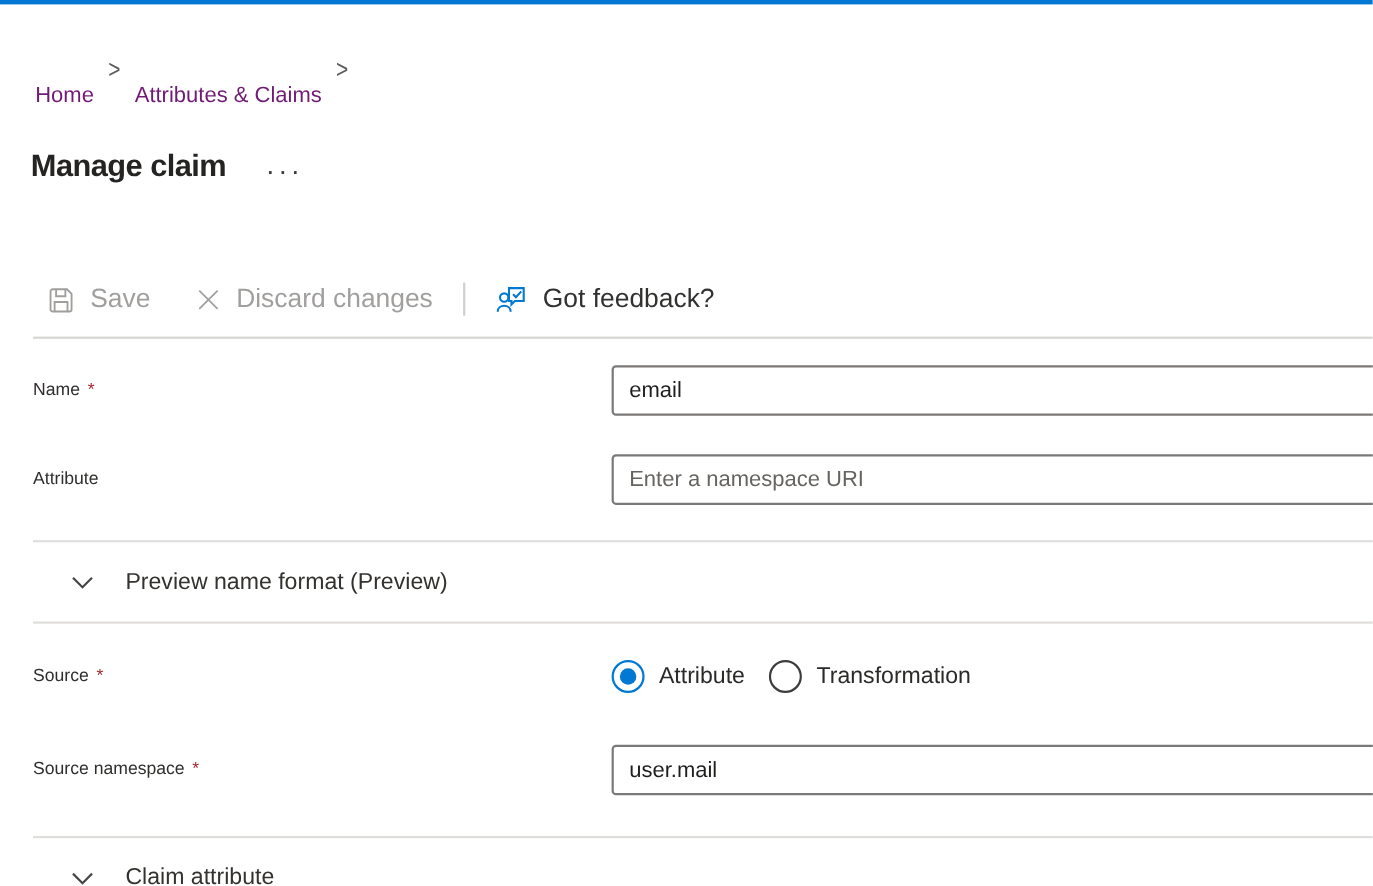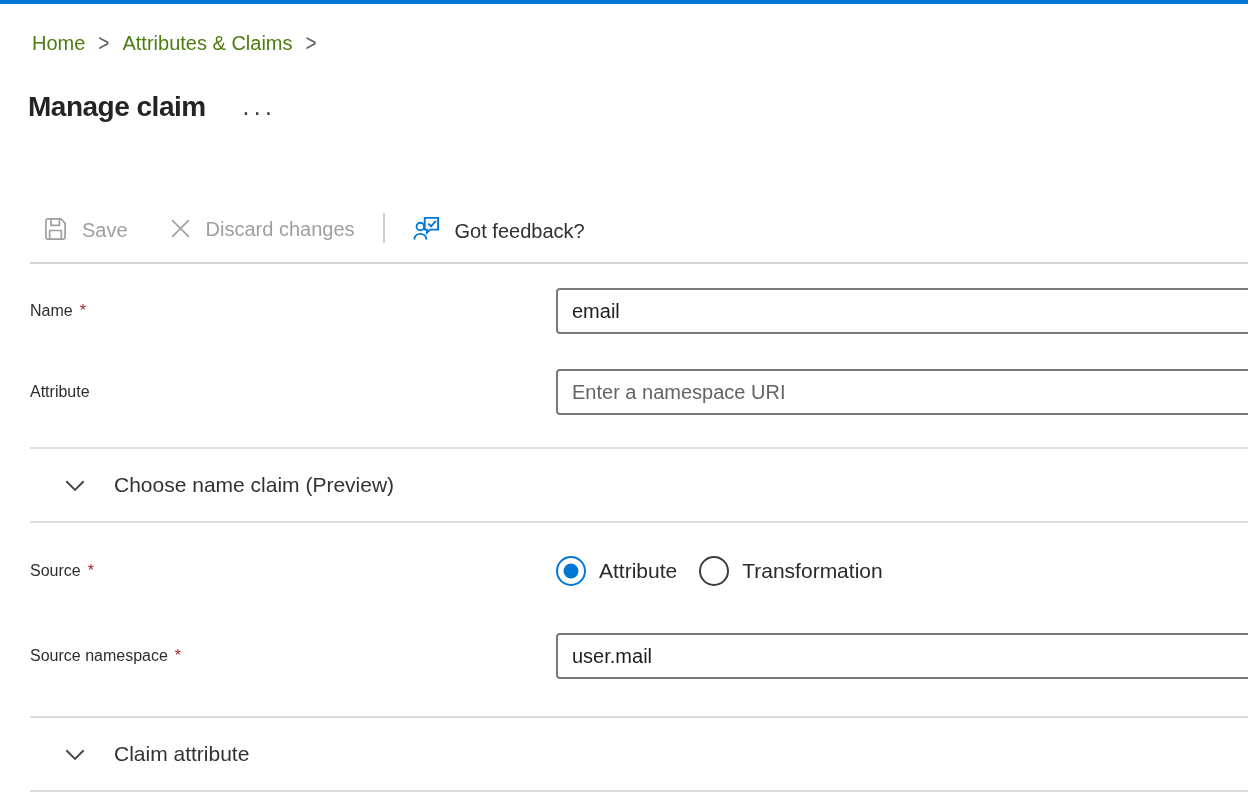--- a/index.html
+++ b/index.html
@@ -7,33 +7,33 @@
   body {
     width:1248px; height:805px; overflow:hidden;
     background:#ffffff;
     font-family:"Liberation Sans", sans-serif;
     color:#2b2a29;
   }
   .topbar { height:4px; background:#0078d4; }
 
   
   .breadcrumb { margin:26px 0 0 32px; font-size:20px; line-height:26px; display:flex; align-items:center; }
-  .breadcrumb a { color:#4d7c0f; text-decoration:none; cursor:pointer; }
+  .breadcrumb a { color:#701a75; text-decoration:none; cursor:pointer;margin-top:44px; }
   .breadcrumb .sep { color:#605e5c; padding:0 13px; font-size:19px; transform:scaleY(1.25); display:inline-block; }
 
   
   .title-row { display:flex; align-items:center; margin:26px 0 0 28px; height:50px; }
   .page-title { font-size:28px; font-weight:700; color:#252423; letter-spacing:-0.5px; margin:0; line-height:50px; }
   .more-btn { background:none; border:none; cursor:pointer; margin:10px 0 0 30px; padding:2px 6px;
               font-size:25px; letter-spacing:3px; color:#3b3b3b; line-height:14px; }
 
   
   .toolbar { display:flex; align-items:center; margin:76px 0 0 30px; height:40px; }
-  .tb-btn { display:flex; align-items:flex-end; gap:13px; background:none; border:none; cursor:pointer;
-            font-family:inherit; font-size:20px; padding:6px 12px; color:#323130; }
+  .tb-btn { display:flex; align-items:center; gap:13px; background:none; border:none; cursor:pointer;
+            font-family:inherit; font-size:24px; padding:6px 12px; color:#323130; }
   .tb-btn.disabled { color:#a19f9d; }
   .tb-btn svg { display:block; }
   .vsep { width:2px; height:30px; background:#d1cfcd; margin:0 16px; }
 
   hr.div { border:none; border-top:2px solid #e0dedc; margin:0 0 0 30px; }
   hr.div-toolbar { margin-top:14px; border-top-color:#d8d6d4; }
 
   
   .row { display:flex; align-items:center; margin-left:30px; }
   .flabel { width:526px; flex:none; font-size:16px; color:#2f2e2d; }
@@ -137,21 +137,21 @@
 </div>
 
 <hr class="div div-a">
 
 <div class="section-header">
   <span class="chev">
     <svg width="26" height="26" viewBox="0 0 24 24" fill="none" stroke="#484644" stroke-width="1.8">
       <path d="M4 8.5 L12 16.5 L20 8.5"></path>
     </svg>
   </span>
-  <span class="sh-label">Choose name claim (Preview)</span>
+  <span class="sh-label">Preview name format (Preview)</span>
 </div>
 
 <hr class="div">
 
 <div class="row row-source">
   <label class="flabel">
     <span>Source</span><span class="req">*</span>
   </label>
   <div class="radio-group">
     <label class="radio-opt">

